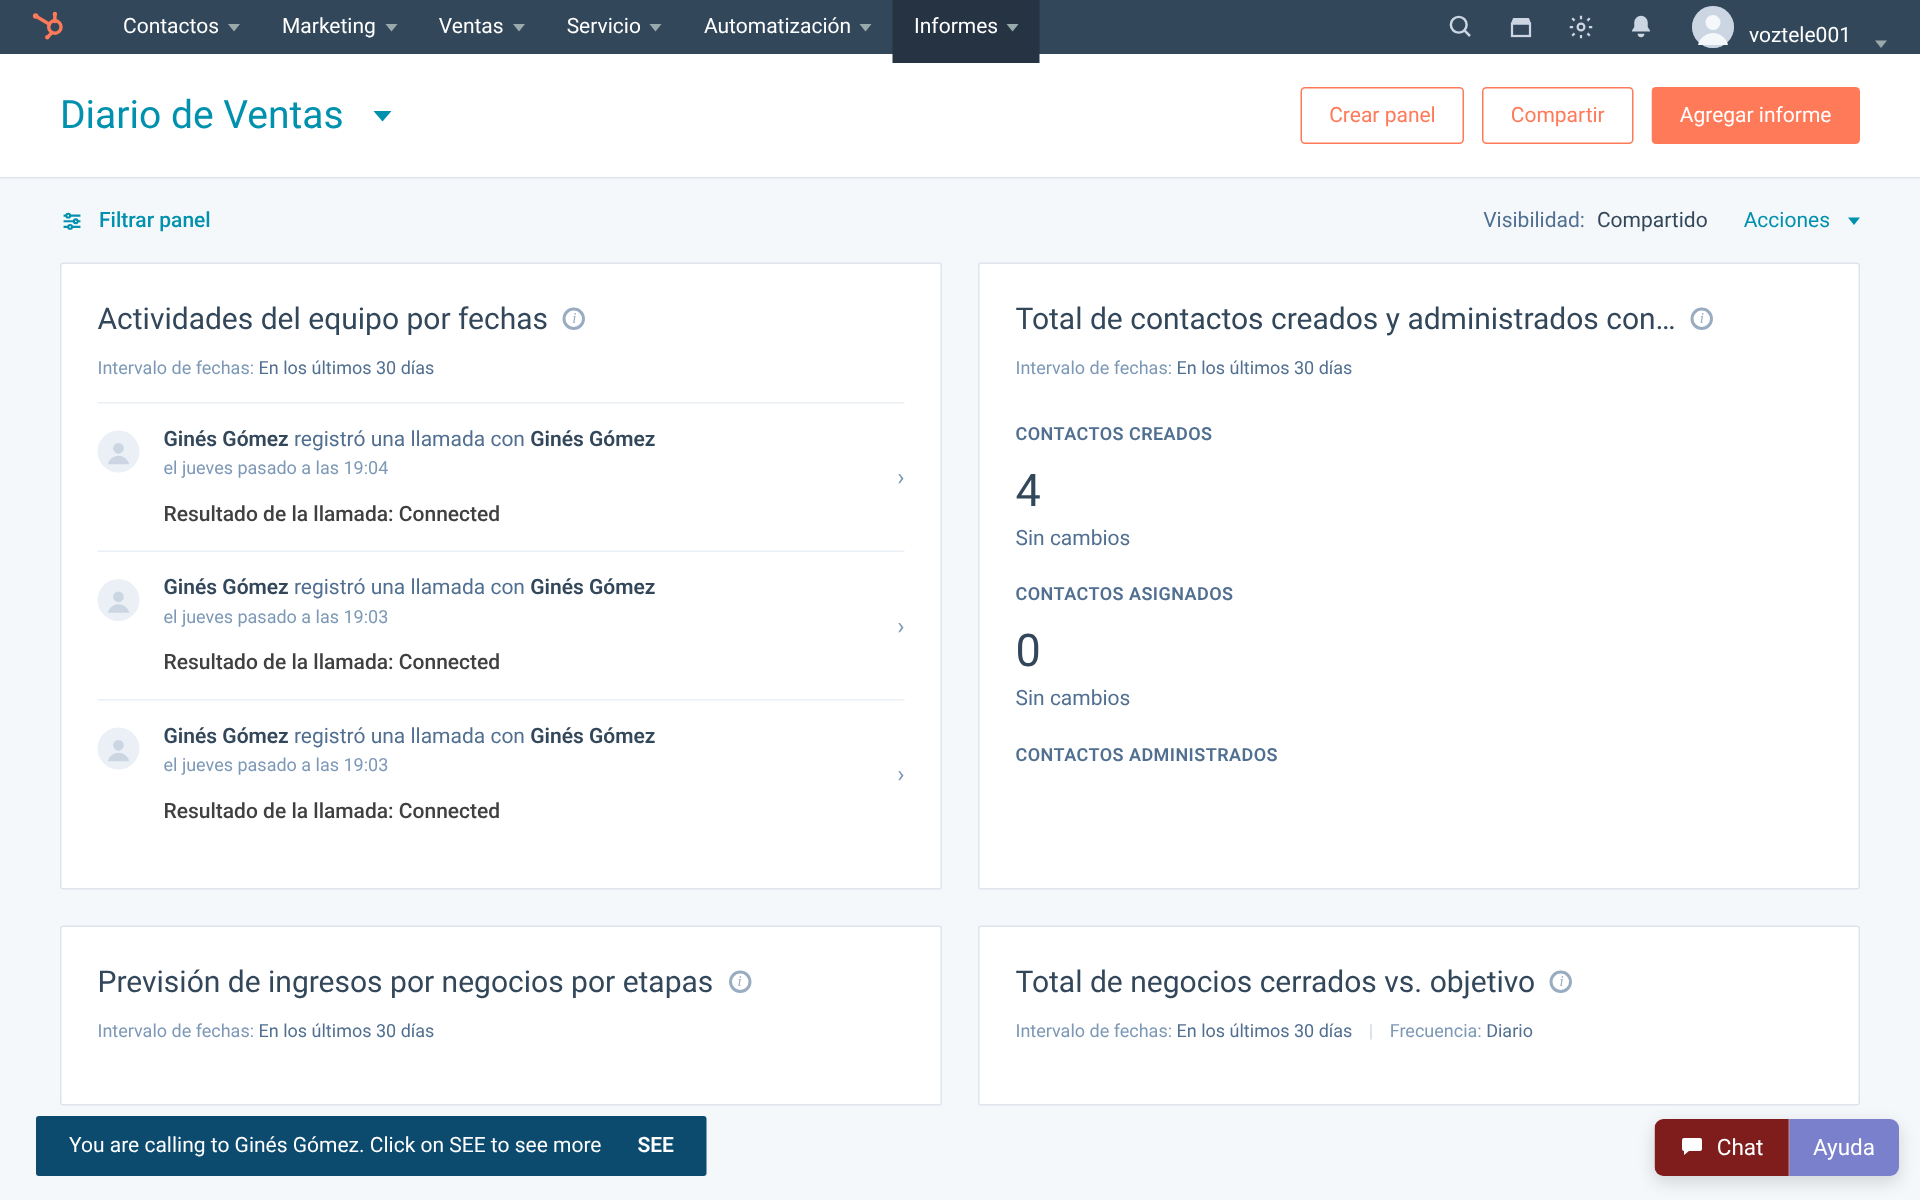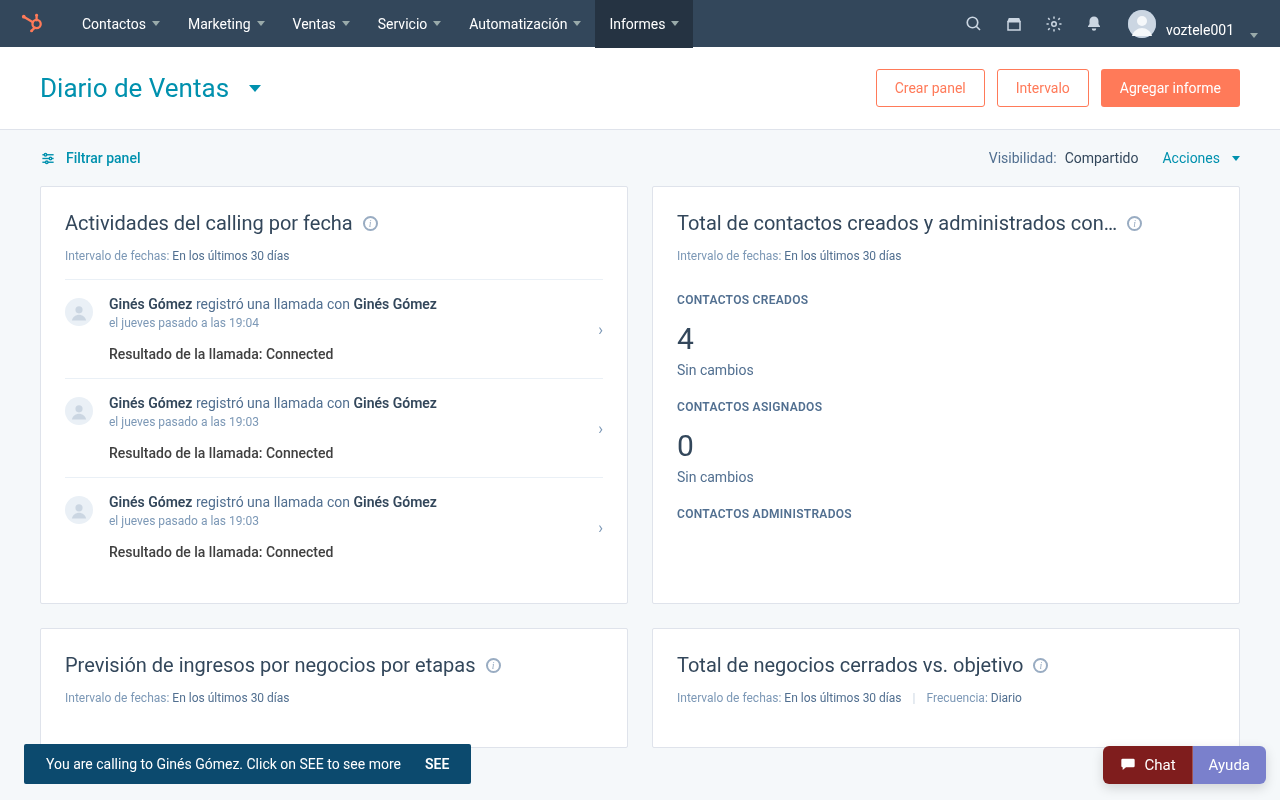--- a/index.html
+++ b/index.html
@@ -8,21 +8,21 @@
     background: #f5f8fa;
     color: #33475b;
     width: 1280px;
     height: 800px;
     overflow: hidden;
     position: relative;
   }
   
   .topnav {
     background: #33475b;
-    height: 47px;
+    height: 36px;
     display: flex;
     align-items: center;
     padding: 0 12px 0 20px;
     color: #fff;
   }
   .topnav .logo {
     width: 24px; height: 24px;
     margin-right: 24px;
     display:flex;align-items:center;justify-content:center;
   }
@@ -297,21 +297,21 @@
   </div>
 </div>
 
 <div class="header">
   <div class="title">
     <span>Diario de Ventas</span>
     <span class="caret-down"></span>
   </div>
   <div class="spacer"></div>
   <div class="btn btn-outline">Crear panel</div>
-  <div class="btn btn-outline">Intervalo</div>
+  <div class="btn btn-outline">Compartir</div>
   <div class="btn btn-primary">Agregar informe</div>
 </div>
 
 <div class="filter-row">
   <div class="filter-link">
     <svg width="16" height="15" viewBox="0 0 24 24" fill="none" stroke="#0091ae" stroke-width="2.2">
         <line x1="3" y1="6" x2="21" y2="6"></line>
         <line x1="3" y1="12" x2="21" y2="12"></line>
         <line x1="3" y1="18" x2="21" y2="18"></line>
         <circle cx="8" cy="6" r="2" fill="#f5f8fa"></circle>
@@ -326,21 +326,21 @@
   <div class="actions-link">
     <span>Acciones</span>
     <span class="caret-down"></span>
   </div>
 </div>
 
 <div class="cards">
 
   <div class="card">
     <div class="card-title">
-      <span>Actividades del calling por fecha</span>
+      <span>Actividades del equipo por fechas</span>
       <span class="info-icon">i</span>
     </div>
     <div class="card-sub">
       <span>Intervalo de fechas:</span>
       <span class="val">En los últimos 30 días</span>
     </div>
     <div class="activity-list" id="activity-list">
         <div class="activity-item">
           <div class="avatar-sm">
             <svg width="20" height="20" viewBox="0 0 28 28">

